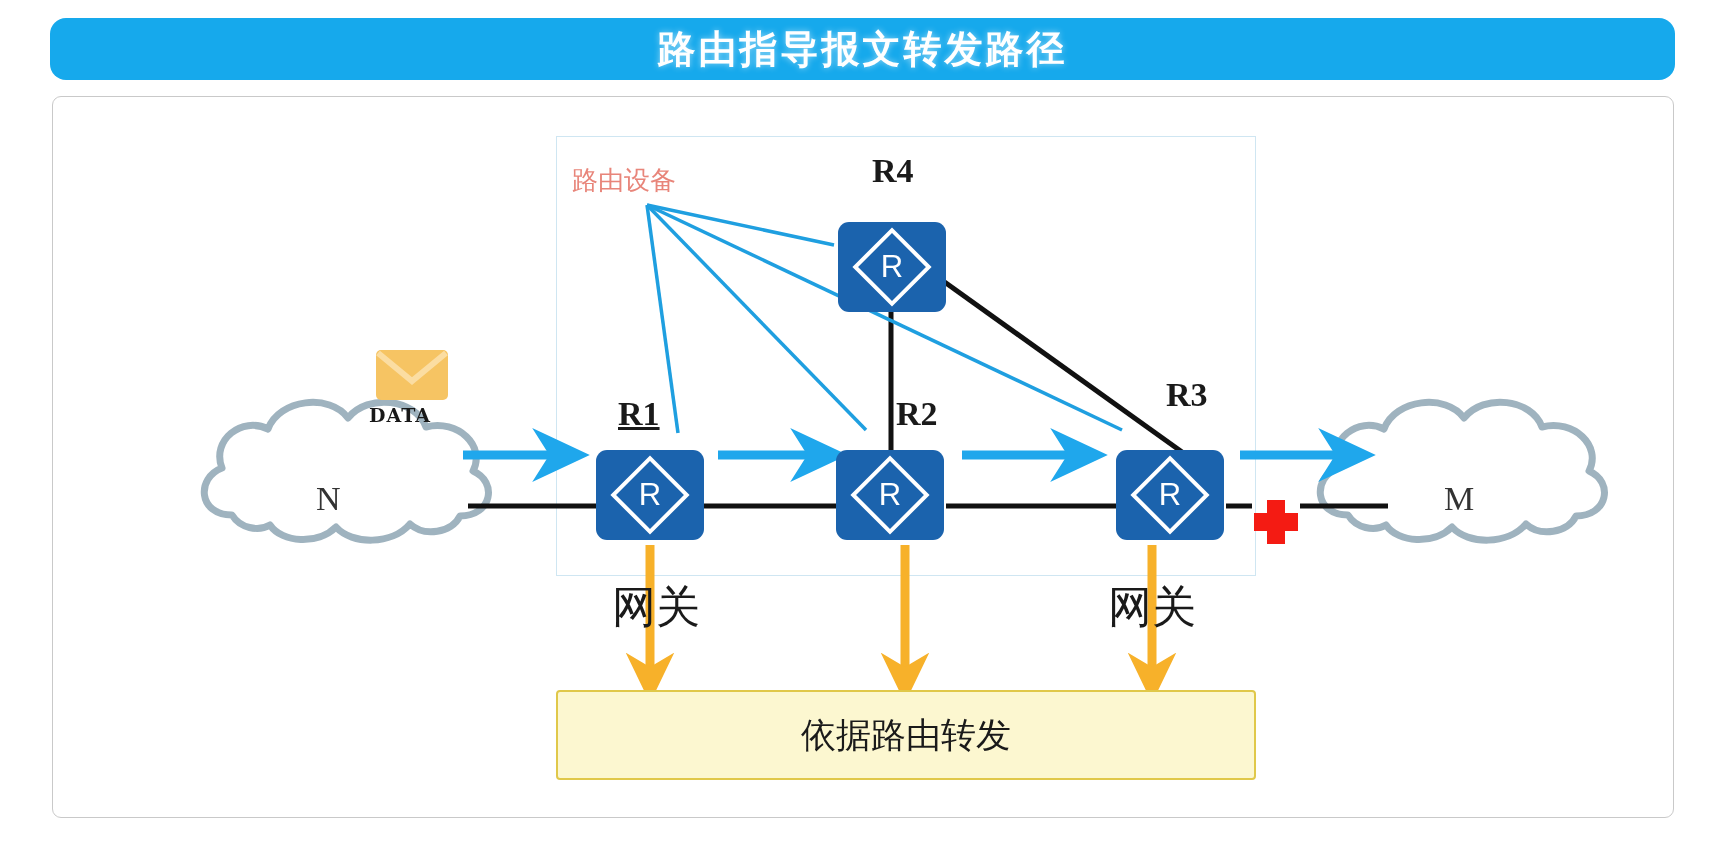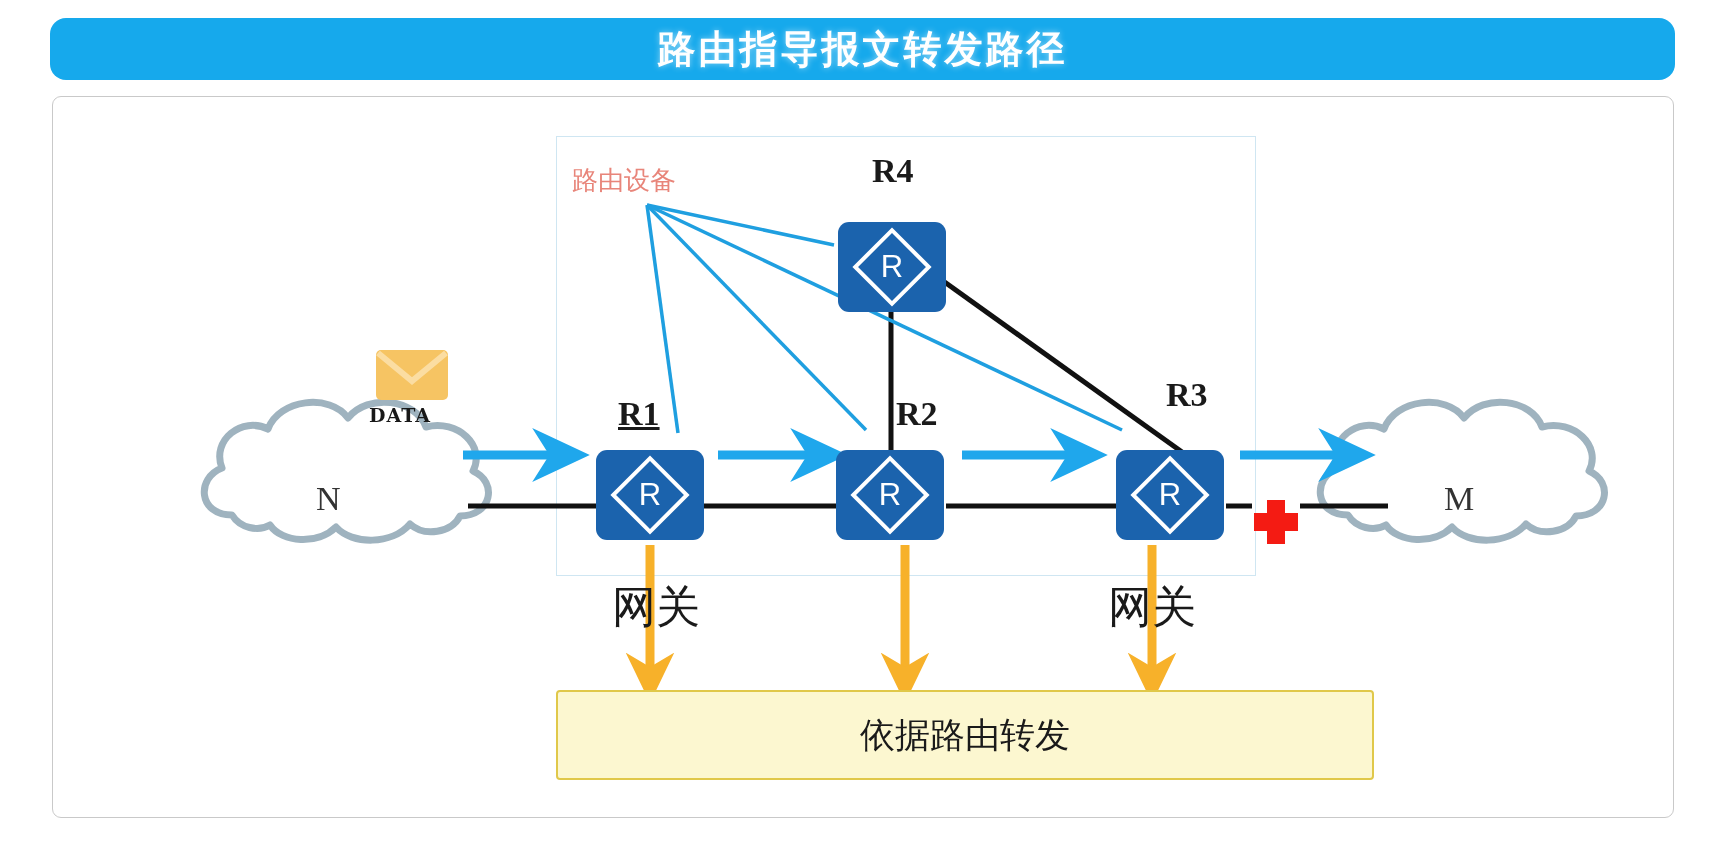--- a/index.html
+++ b/index.html
@@ -197,21 +197,21 @@
     left: 13px; top: 0;
     width: 18px; height: 44px;
     background: #f41b13;
   }
 
   
   #forward-note-box {
     position: absolute;
     left: 556px;
     top: 690px;
-    width: 818px;
+    width: 700px;
     height: 90px;
     background: #fcf7d0;
     border: 2px solid #e0c84a;
     border-radius: 4px;
     box-sizing: border-box;
     display: flex;
     align-items: center;
     justify-content: center;
   }
   #forward-note-text {

